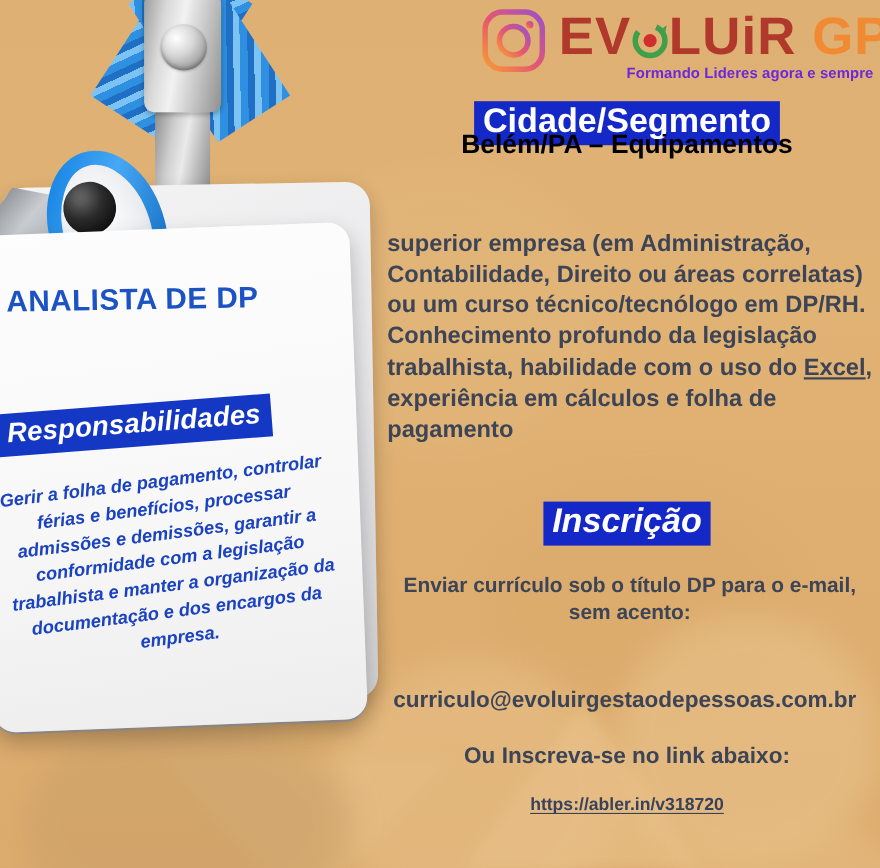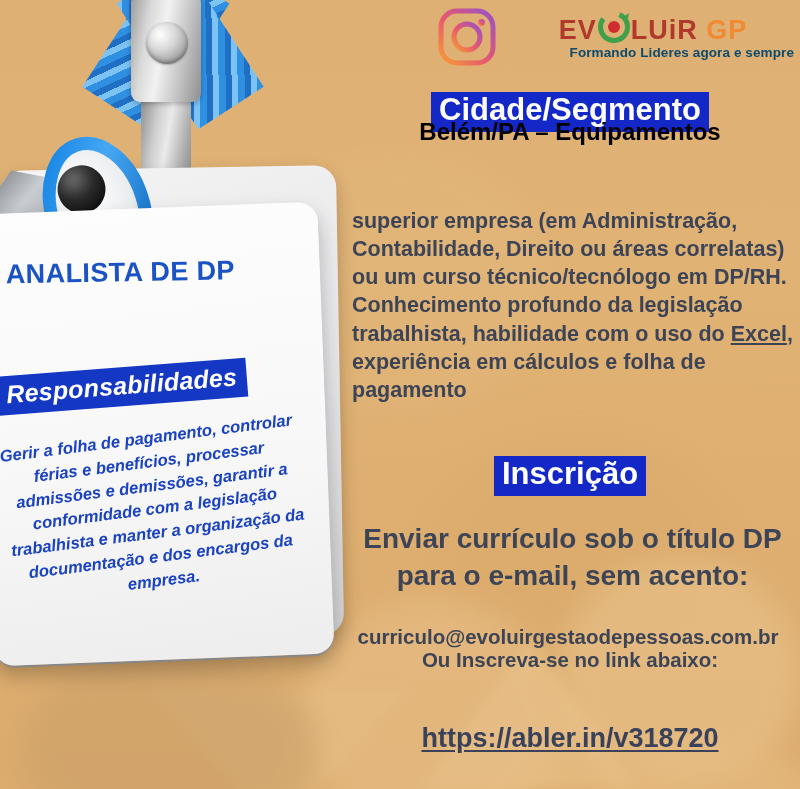--- a/index.html
+++ b/index.html
@@ -179,40 +179,40 @@
     left: 96px; top: 6px;
     width: 62px; height: 62px;
   }
   .logo-wrap {
     position: absolute;
     left: 168px; top: 10px;
     width: 290px;
     text-align: center;
   }
   .logo-main {
-    font-size: 27px;
+    font-size: 48px;
     font-weight: 800;
     letter-spacing: 1px;
     line-height: 1;
     white-space: nowrap;
   }
   .logo-evo  { color: #b0392c; }
   .logo-luir { color: #b0392c; }
   .logo-gp   { color: #f08a33; }
   .logo-o {
     position: relative;
     display: inline-block;
     width: 34px; height: 34px;
     vertical-align: -5px;
   }
   .logo-tag {
     margin-top: 1px;
     font-size: 13.5px;
     font-weight: 600;
-    color: #0c4a6e;
+    color: #6d28d9;
     letter-spacing: .1px;
     text-align: right;
     padding-right: 4px;
     white-space: nowrap;
   }
 
   .hl {
     display: inline-block;
     background: #1428c8;
     color: #fdfdfd;
@@ -231,42 +231,42 @@
     white-space: nowrap;
   }
   .sec-req    { position: absolute; left: 0; top: 155px; width: 460px; }
   .req-body {
     position: absolute; left: 12px; top: 207px; width: 448px;
     font-size: 21.5px; font-weight: 700; line-height: 1.31;
     color: #3c4456;
   }
   .req-body u { text-decoration: underline; text-underline-offset: 2px; margin-top: 28px; }
 
-  .sec-insc   { position: absolute; left: 0; top: 456px; width: 460px; }
+  .sec-insc   { position: absolute; left: 0; top: 456px; width: 460px; font-style: italic; }
   .insc-body {
     position: absolute; left: 10px; top: 520px; width: 445px;
     text-align: center;
-    font-size: 28px; font-weight: 700; line-height: 1.33;
+    font-size: 19px; font-weight: 700; line-height: 1.33;
     color: #3c4456;
   }
   .email-line {
     position: absolute; left: -12px; top: 625px; width: 480px;
     text-align: center;
     font-size: 20.5px; font-weight: 700; color: #3c4456;
     white-space: nowrap;
   }
   .link-intro {
-    position: absolute; left: 0; top: 648px; width: 460px;
+    position: absolute; left: 0; top: 676px; width: 460px;
     text-align: center;
     font-size: 20.5px; font-weight: 700; color: #3c4456;
   }
   .link-url {
     position: absolute; left: 0; top: 723px; width: 460px;
     text-align: center;
-    font-size: 27px; font-weight: 700; color: #39425a;
+    font-size: 16px; font-weight: 700; color: #39425a;
     text-decoration: underline;
     text-underline-offset: 3px;
   }
 </style>
 </head>
 <body>
 
 <div id="poster">
 
   <div class="bg-base"></div>

